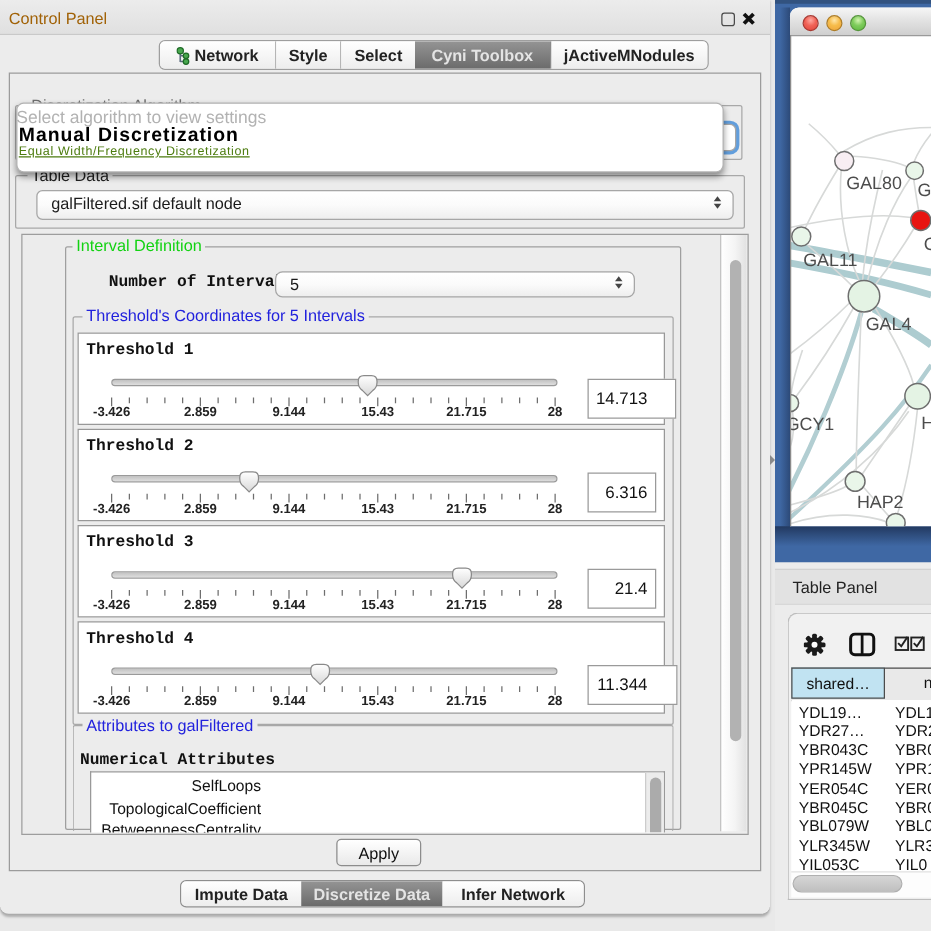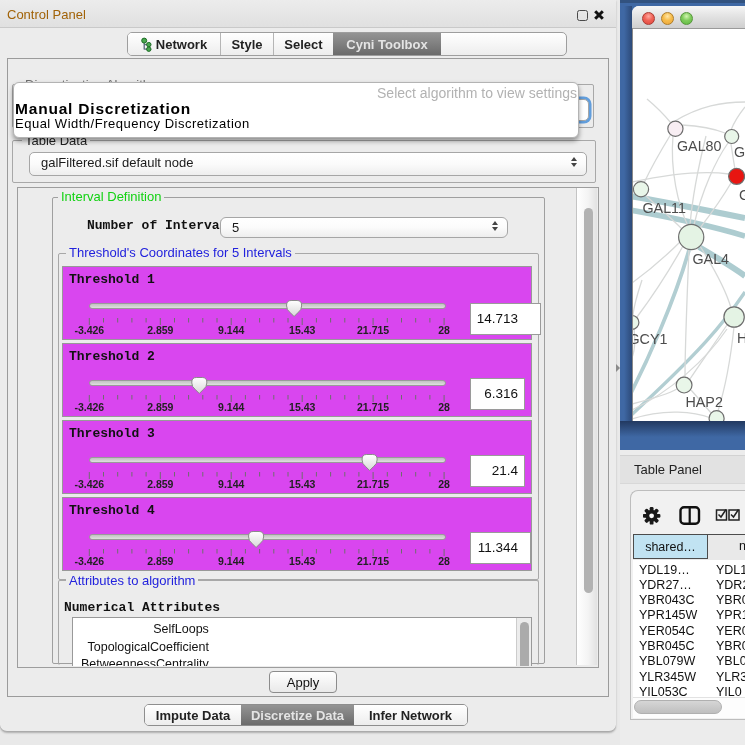--- a/index.html
+++ b/index.html
@@ -7,21 +7,21 @@
 .ab{position:absolute;}
 .combo{position:absolute;border:1px solid #a6a6a6;border-radius:5px;
  background:linear-gradient(180deg,#ffffff 0%,#fbfbfb 50%,#eeeeee 100%);
  box-shadow:inset 0 1px 0 #fff;}
 .combo .txt{position:absolute;left:11px;top:2px;font-size:13px;color:#1a1a1a;}
 .spin{position:absolute;right:9px;}
 .aru{width:0;height:0;border-left:3.5px solid transparent;border-right:3.5px solid transparent;border-bottom:4.5px solid #444;margin-bottom:2px;}
 .ard{width:0;height:0;border-left:3.5px solid transparent;border-right:3.5px solid transparent;border-top:4.5px solid #444;}
 .gbox{position:absolute;border:1px solid #a8a8a8;border-radius:2px;}
 .glab{position:absolute;font-size:13px;background:#ececec;padding:0 3px;line-height:13px;}
-.tpanel{position:absolute;border:1px solid #989898;background:#d946ef;}
+.tpanel{position:absolute;border:1px solid #989898;background:#ffffff;}
 .bt{font-weight:bold;font-size:13px;color:#111;font-family:Liberation Mono, monospace;}
 .ticklbl{position:absolute;font-size:10.5px;font-weight:bold;color:#222;transform:translateX(-50%);}
 .vbox{position:absolute;background:#fff;border:1px solid #9a9a9a;font-size:13.5px;color:#111;text-align:right;}
 .tabseg{height:100%;display:flex;align-items:center;justify-content:center;font-size:13px;font-weight:bold;color:#222;}
 .darkseg{background:linear-gradient(180deg,#949494,#6b6b6b);color:#e4e4e4;}
 .lightseg{background:linear-gradient(180deg,#ffffff,#ededed);}
 </style></head>
 <body>
 
 <div class="ab" style="left:0;top:0;width:616px;height:731px;background:#ececec;border-radius:0 0 7px 7px;box-shadow:0 1px 2px rgba(0,0,0,0.25);border-bottom:1px solid #ababab;"></div>
@@ -36,20 +36,21 @@
 <div class="ab" style="left:86px;top:32px;width:438px;height:22px;border:1px solid #9e9e9e;border-radius:5px;overflow:hidden;display:flex;background:linear-gradient(180deg,#ffffff,#ededed);margin-left:41px;">
  <div class="tabseg lightseg" style="width:92px;border-right:1px solid #b5b5b5;"><svg width="11" height="15" viewBox="0 0 11 15" style="margin-right:4px;">
         <path d="M3.2 5 V12.6 M3.2 7.6 H6.2 M3.2 12.2 H6.2" stroke="#5a6b7d" stroke-width="1.3" fill="none"></path>
         <circle cx="3.2" cy="3.6" r="2.5" fill="#49a84f" stroke="#1d6b26" stroke-width="1"></circle>
         <circle cx="7.8" cy="7.6" r="2.2" fill="#49a84f" stroke="#1d6b26" stroke-width="1"></circle>
         <circle cx="7.8" cy="12.2" r="2.2" fill="#49a84f" stroke="#1d6b26" stroke-width="1"></circle>
       </svg>Network</div>
  <div class="tabseg lightseg" style="width:52px;border-right:1px solid #b5b5b5;">Style</div>
  <div class="tabseg lightseg" style="width:59px;">Select</div>
  <div class="tabseg darkseg" style="width:108px;">Cyni Toolbox</div>
+ <div class="tabseg lightseg" style="width:126px;border-left:1px solid #8a8a8a;">jActiveMNodules</div>
 </div>
 
 <div class="ab" style="left:7px;top:58px;width:600px;height:637px;border:1px solid #9b9b9b;background:#ececec;"></div>
 
 <div class="ab" style="left:25px;top:77px;font-size:13px;color:#6e6e6e;">Discretization Algorithm</div>
 <div class="gbox" style="left:12px;top:84px;width:580px;height:42px;"></div>
 <div class="ab" style="left:20px;top:99px;width:567px;height:20px;border-radius:5px;background:#fff;border:1px solid #a6a6a6;box-shadow:0 0 0 2.5px rgba(74,144,217,0.85);"></div>
 
 <div class="gbox" style="left:12px;top:140px;width:582px;height:41px;"></div>
 <div class="glab" style="left:22px;top:134px;color:#222;">Table Data</div>
@@ -264,44 +265,44 @@
       <g transform="translate(193.1,33)">
         <path d="M-7.5 6 L-7.5 5 Q-7.5 0.5 -3 0.5 L3 0.5 Q7.5 0.5 7.5 5 L7.5 6 Q7.5 10 4.2 12.3 L0 16.5 L-4.2 12.3 Q-7.5 10 -7.5 6 Z" fill="url(#thg497)" stroke="#8a8a8a" stroke-width="1"></path>
       </g>
     </svg>
  <div class="ticklbl" style="left:26.3px;top:56.5px;">-3.426</div>
  <div class="ticklbl" style="left:97.3px;top:56.5px;">2.859</div>
  <div class="ticklbl" style="left:168.2px;top:56.5px;">9.144</div>
  <div class="ticklbl" style="left:239.2px;top:56.5px;">15.43</div>
  <div class="ticklbl" style="left:310.1px;top:56.5px;">21.715</div>
  <div class="ticklbl" style="left:381.1px;top:56.5px;">28</div>
- <div class="vbox" style="left:407px;top:34px;width:47px;height:30px;line-height:30px;padding-right:12px;">11.344</div>
+ <div class="vbox" style="left:407px;top:34px;width:47px;height:30px;line-height:30px;padding-right:23px;">11.344</div>
 </div>
 
 <div class="gbox" style="left:58px;top:580px;width:479px;height:84px;border-bottom:none;"></div>
-<div class="glab" style="left:66px;top:574px;color:#2222dd;">Attributes to algorithm</div>
+<div class="glab" style="left:66px;top:574px;color:#2222dd;">Attributes to galFiltered</div>
 <div class="ab bt" style="left:64px;top:600px;">Numerical Attributes</div>
 <div class="ab" style="left:72px;top:617px;width:458px;height:48px;background:#fff;border:1px solid #999;border-bottom:none;overflow:hidden;text-align:right;">
  <div style="position:absolute;left:8px;top:3px;font-size:12.5px;color:#111;line-height:17.5px;">SelfLoops<br>TopologicalCoefficient<br>BetweennessCentrality</div>
  <div style="position:absolute;right:0;top:0;width:14px;height:48px;background:#ececec;border-left:1px solid #ccc;"></div>
  <div style="position:absolute;right:2.5px;top:4px;width:9px;height:44px;background:#ababab;border-radius:5px 5px 0 0;"></div>
 </div>
 
 <div class="ab" style="left:269px;top:671px;width:66px;height:20px;border:1px solid #8c8c8c;border-radius:4px;background:linear-gradient(180deg,#ffffff,#e9e9e9);display:flex;align-items:center;justify-content:center;font-size:13px;color:#111;">Apply</div>
 
 <div class="ab" style="left:144px;top:704px;width:322px;height:20px;border:1px solid #8e8e8e;border-radius:5px;overflow:hidden;display:flex;">
  <div class="tabseg lightseg" style="width:96px;">Impute Data</div>
  <div class="tabseg darkseg" style="width:113px;">Discretize Data</div>
  <div class="tabseg lightseg" style="flex:1;">Infer Network</div>
 </div>
 
 <div class="ab" style="left:13px;top:82px;width:564px;height:54px;background:#fff;border:1px solid #b3b3b3;border-radius:6px;box-shadow:0 3px 5px rgba(0,0,0,0.4);"></div>
-<div class="ab" style="left:13px;top:84.5px;width:564px;height:16px;font-size:14px;color:#b2b2b2;text-align:right;">Select algorithm to view settings</div>
+<div class="ab" style="left:13px;top:84.5px;width:564px;height:16px;font-size:14px;color:#b2b2b2;text-align:left;">Select algorithm to view settings</div>
 <div class="ab" style="left:15px;top:99.5px;font-size:15.5px;font-weight:bold;letter-spacing:0.8px;color:#000;">Manual Discretization</div>
-<div class="ab" style="left:15px;top:116px;font-size:13px;letter-spacing:0.5px;color:#000000;">Equal Width/Frequency Discretization</div>
+<div class="ab" style="left:15px;top:116px;font-size:10px;letter-spacing:0.5px;color:#4d7c0f;text-decoration:underline;">Equal Width/Frequency Discretization</div>
 
 <div class="ab" style="left:615.5px;top:364px;width:0;height:0;border-top:4px solid transparent;border-bottom:4px solid transparent;border-left:4.5px solid #8a8a8a;"></div>
 
 <div class="ab" style="left:620px;top:0;width:125px;height:450px;background:#3f68a4;"></div>
 <div class="ab" style="left:620px;top:0;width:125px;height:3px;background:#32527f;"></div>
 
 <div class="ab" style="left:620px;top:421px;width:125px;height:16px;background:linear-gradient(180deg,rgba(10,18,40,0.55),rgba(10,18,40,0));"></div>
 <div class="ab" style="left:624px;top:6px;width:8px;height:415px;background:linear-gradient(90deg,rgba(10,18,40,0),rgba(10,18,40,0.35));"></div>
 
 <div class="ab" style="left:632px;top:6px;width:113px;height:415px;border-radius:7px 0 0 0;overflow:hidden;background:#fff;">

